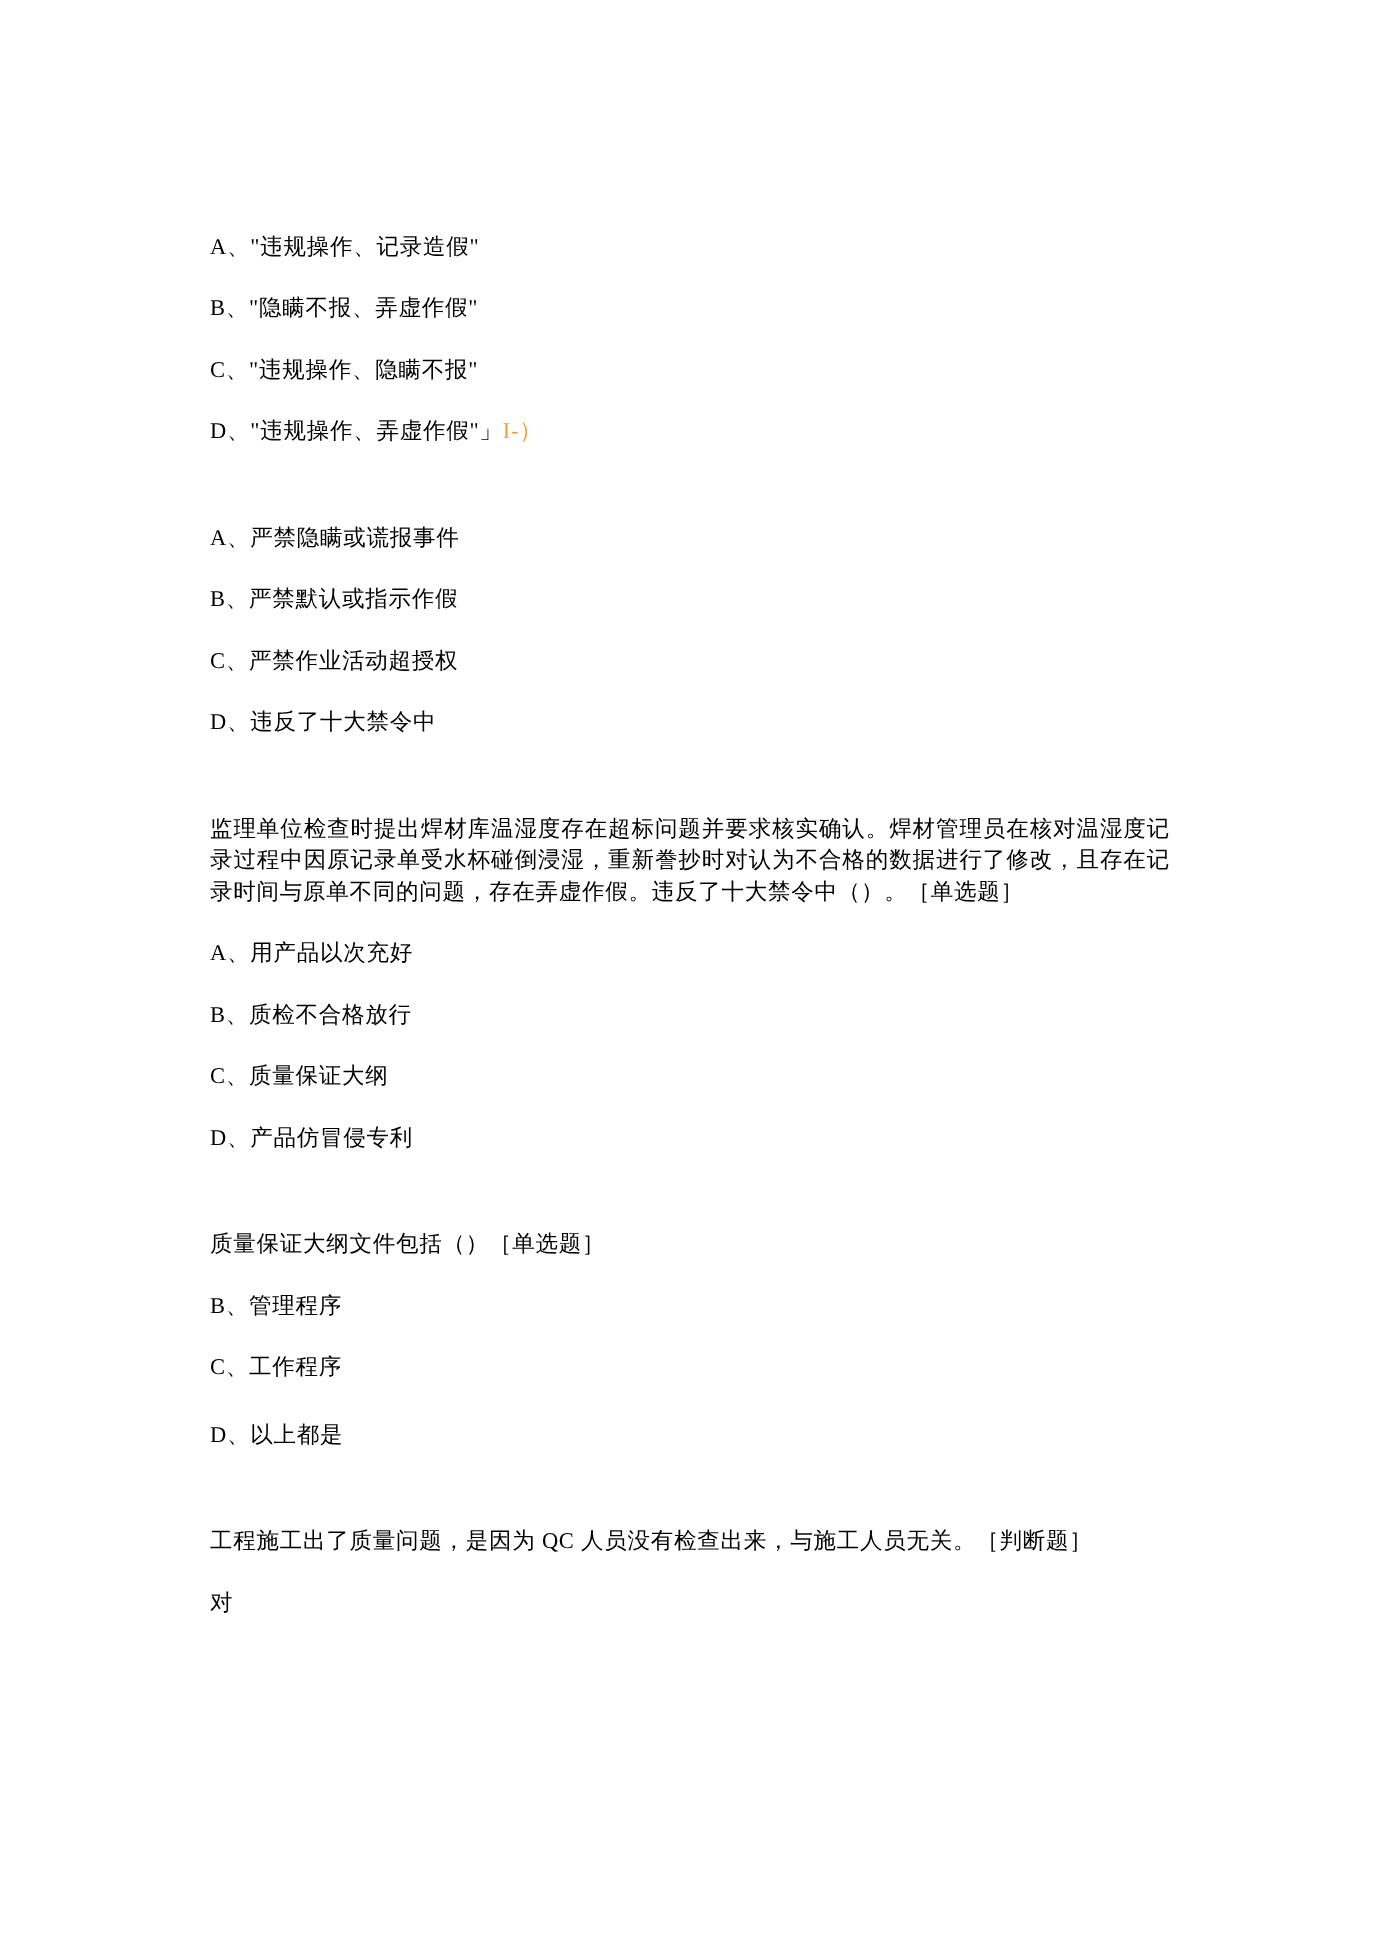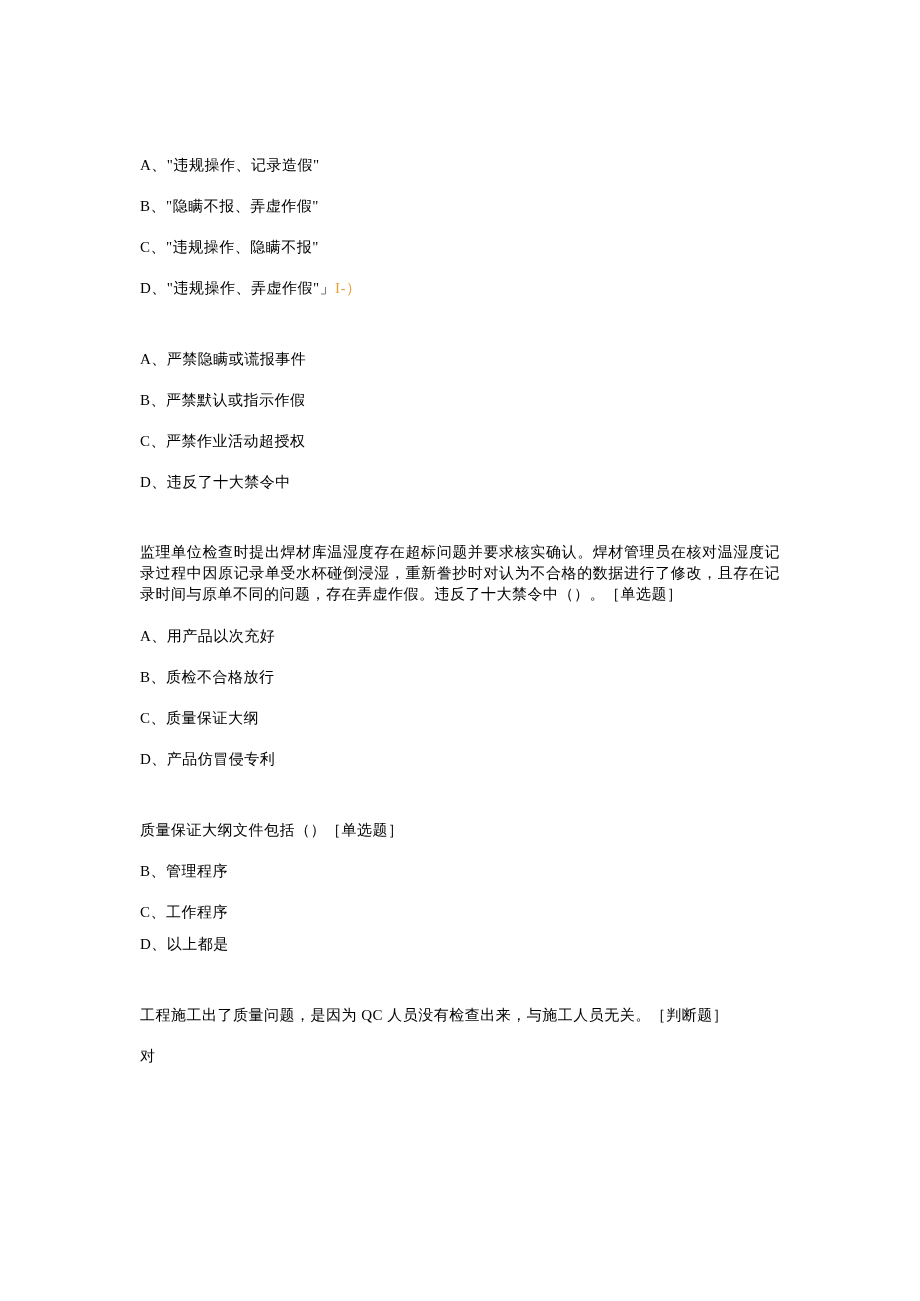--- a/index.html
+++ b/index.html
@@ -21,28 +21,27 @@
     margin-bottom: 20px;
     letter-spacing: 0.5px;
   }
   .question-block {
     margin-top: 50px;
   }
   .question-block .line:first-child {
     margin-bottom: 20px;
   }
   .tight {
-    margin-bottom: 11px;
+    margin-bottom: 24px;
   }
   .orange {
     color: #e8a23a;
   }
   .qtext {
     text-align: justify;
-    font-family: Liberation Mono, monospace;
   }
 </style>
 </head>
 <body>
 
 <div class="page">
 
   <div>
     <div class="line">A、"违规操作、记录造假"</div>
     <div class="line">B、"隐瞒不报、弄虚作假"</div>

